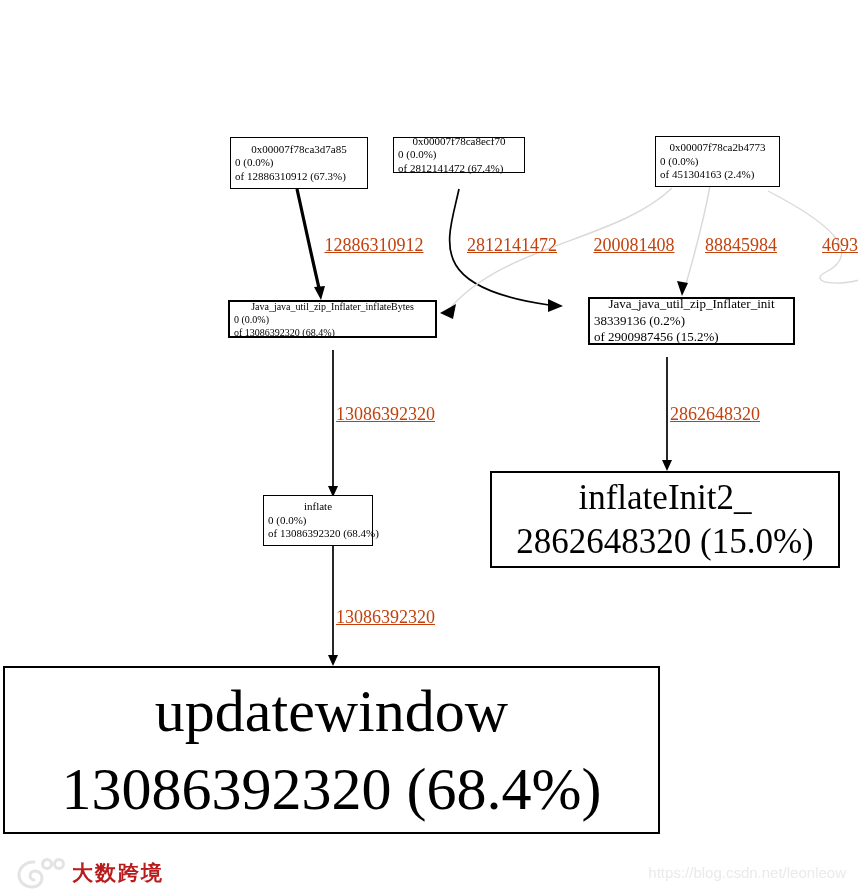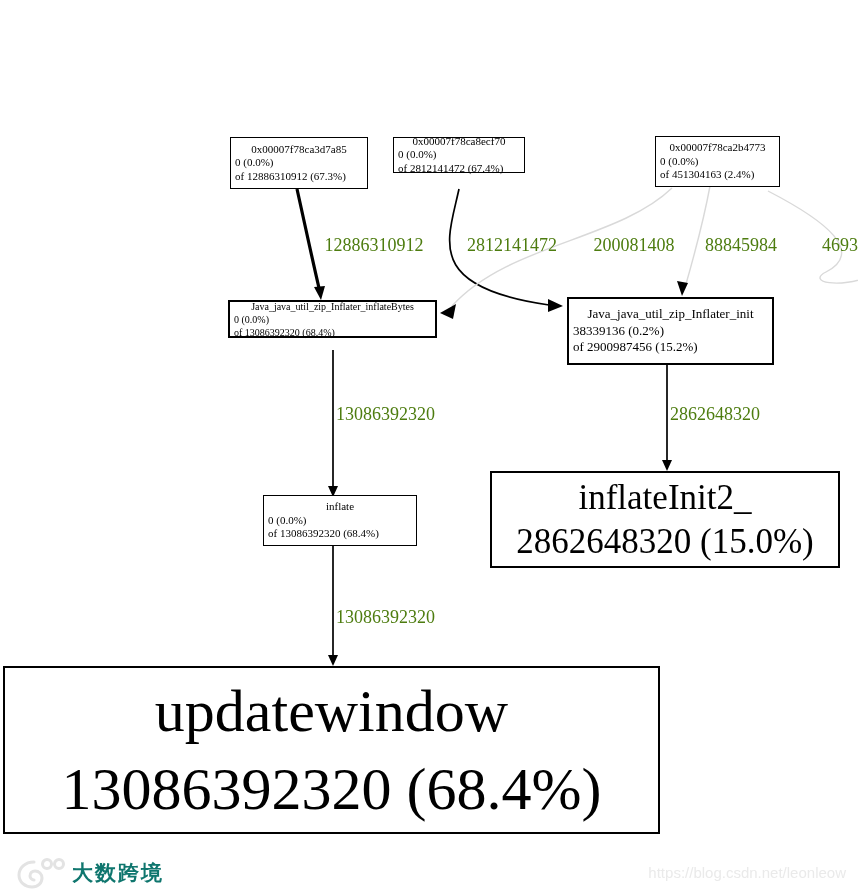--- a/index.html
+++ b/index.html
@@ -14,26 +14,26 @@
   }
   .node .l{white-space:nowrap;}
   .node .c{text-align:center;}
   .node .r{text-align:left;}
   .sm{font-size:11px;line-height:13.5px;}
   .xs{font-size:10px;line-height:13px;}
   .md{font-size:13px;line-height:16.5px;border-width:2px;}
   .big{border-width:2px;}
   .big .l{text-align:center;}
   .edge-label{
-    position:absolute;font-size:18px;line-height:20px;color:#4d7c0f;white-space:nowrap;
+    position:absolute;font-size:18px;line-height:20px;color:#c2410c;white-space:nowrap;text-decoration:underline;
   }
   .edge-label.ctr{transform:translateX(-50%);}
   .wm{position:absolute;color:#e7e7e7;font-family:"Liberation Sans","DejaVu Sans",sans-serif;}
   .wm-left{left:14px;top:856px;display:flex;align-items:center;gap:6px;}
-  .wm-left .wm-text{font-size:21px;font-weight:bold;color:#0f766e;letter-spacing:2px;}
+  .wm-left .wm-text{font-size:21px;font-weight:bold;color:#b91c1c;letter-spacing:2px;}
   .wm-right{right:12px;top:864px;font-size:15px;color:#eaeaea;}
 </style>
 </head>
 <body>
 
 <div id="stage">
 
   <svg class="edges" width="858" height="895" viewBox="0 0 858 895">
 
     <path d="M297,189 C305,225 312,258 319,288" fill="none" stroke="#000" stroke-width="3.2"></path>
@@ -77,27 +77,27 @@
     <div class="l r">0 (0.0%)</div>
     <div class="l r">of 451304163 (2.4%)</div>
   </div>
 
   <div class="node xs" style="left:228px;top:300px;width:209px;height:38px;border-width:2px">
     <div class="l c">Java_java_util_zip_Inflater_inflateBytes</div>
     <div class="l r">0 (0.0%)</div>
     <div class="l r">of 13086392320 (68.4%)</div>
   </div>
 
-  <div class="node md" style="left:567px;top:297px;width:207px;height:68px">
+  <div class="node md" style="left:588px;top:297px;width:207px;height:48px">
     <div class="l c">Java_java_util_zip_Inflater_init</div>
     <div class="l r">38339136 (0.2%)</div>
     <div class="l r">of 2900987456 (15.2%)</div>
   </div>
 
-  <div class="node sm" style="left:263px;top:495px;width:154px;height:51px">
+  <div class="node sm" style="left:263px;top:495px;width:110px;height:51px">
     <div class="l c">inflate</div>
     <div class="l r">0 (0.0%)</div>
     <div class="l r">of 13086392320 (68.4%)</div>
   </div>
 
   <div class="node big" style="left:490px;top:471px;width:350px;height:97px;font-size:35px;line-height:44px">
     <div class="l">inflateInit2_</div>
     <div class="l">2862648320 (15.0%)</div>
   </div>
 

